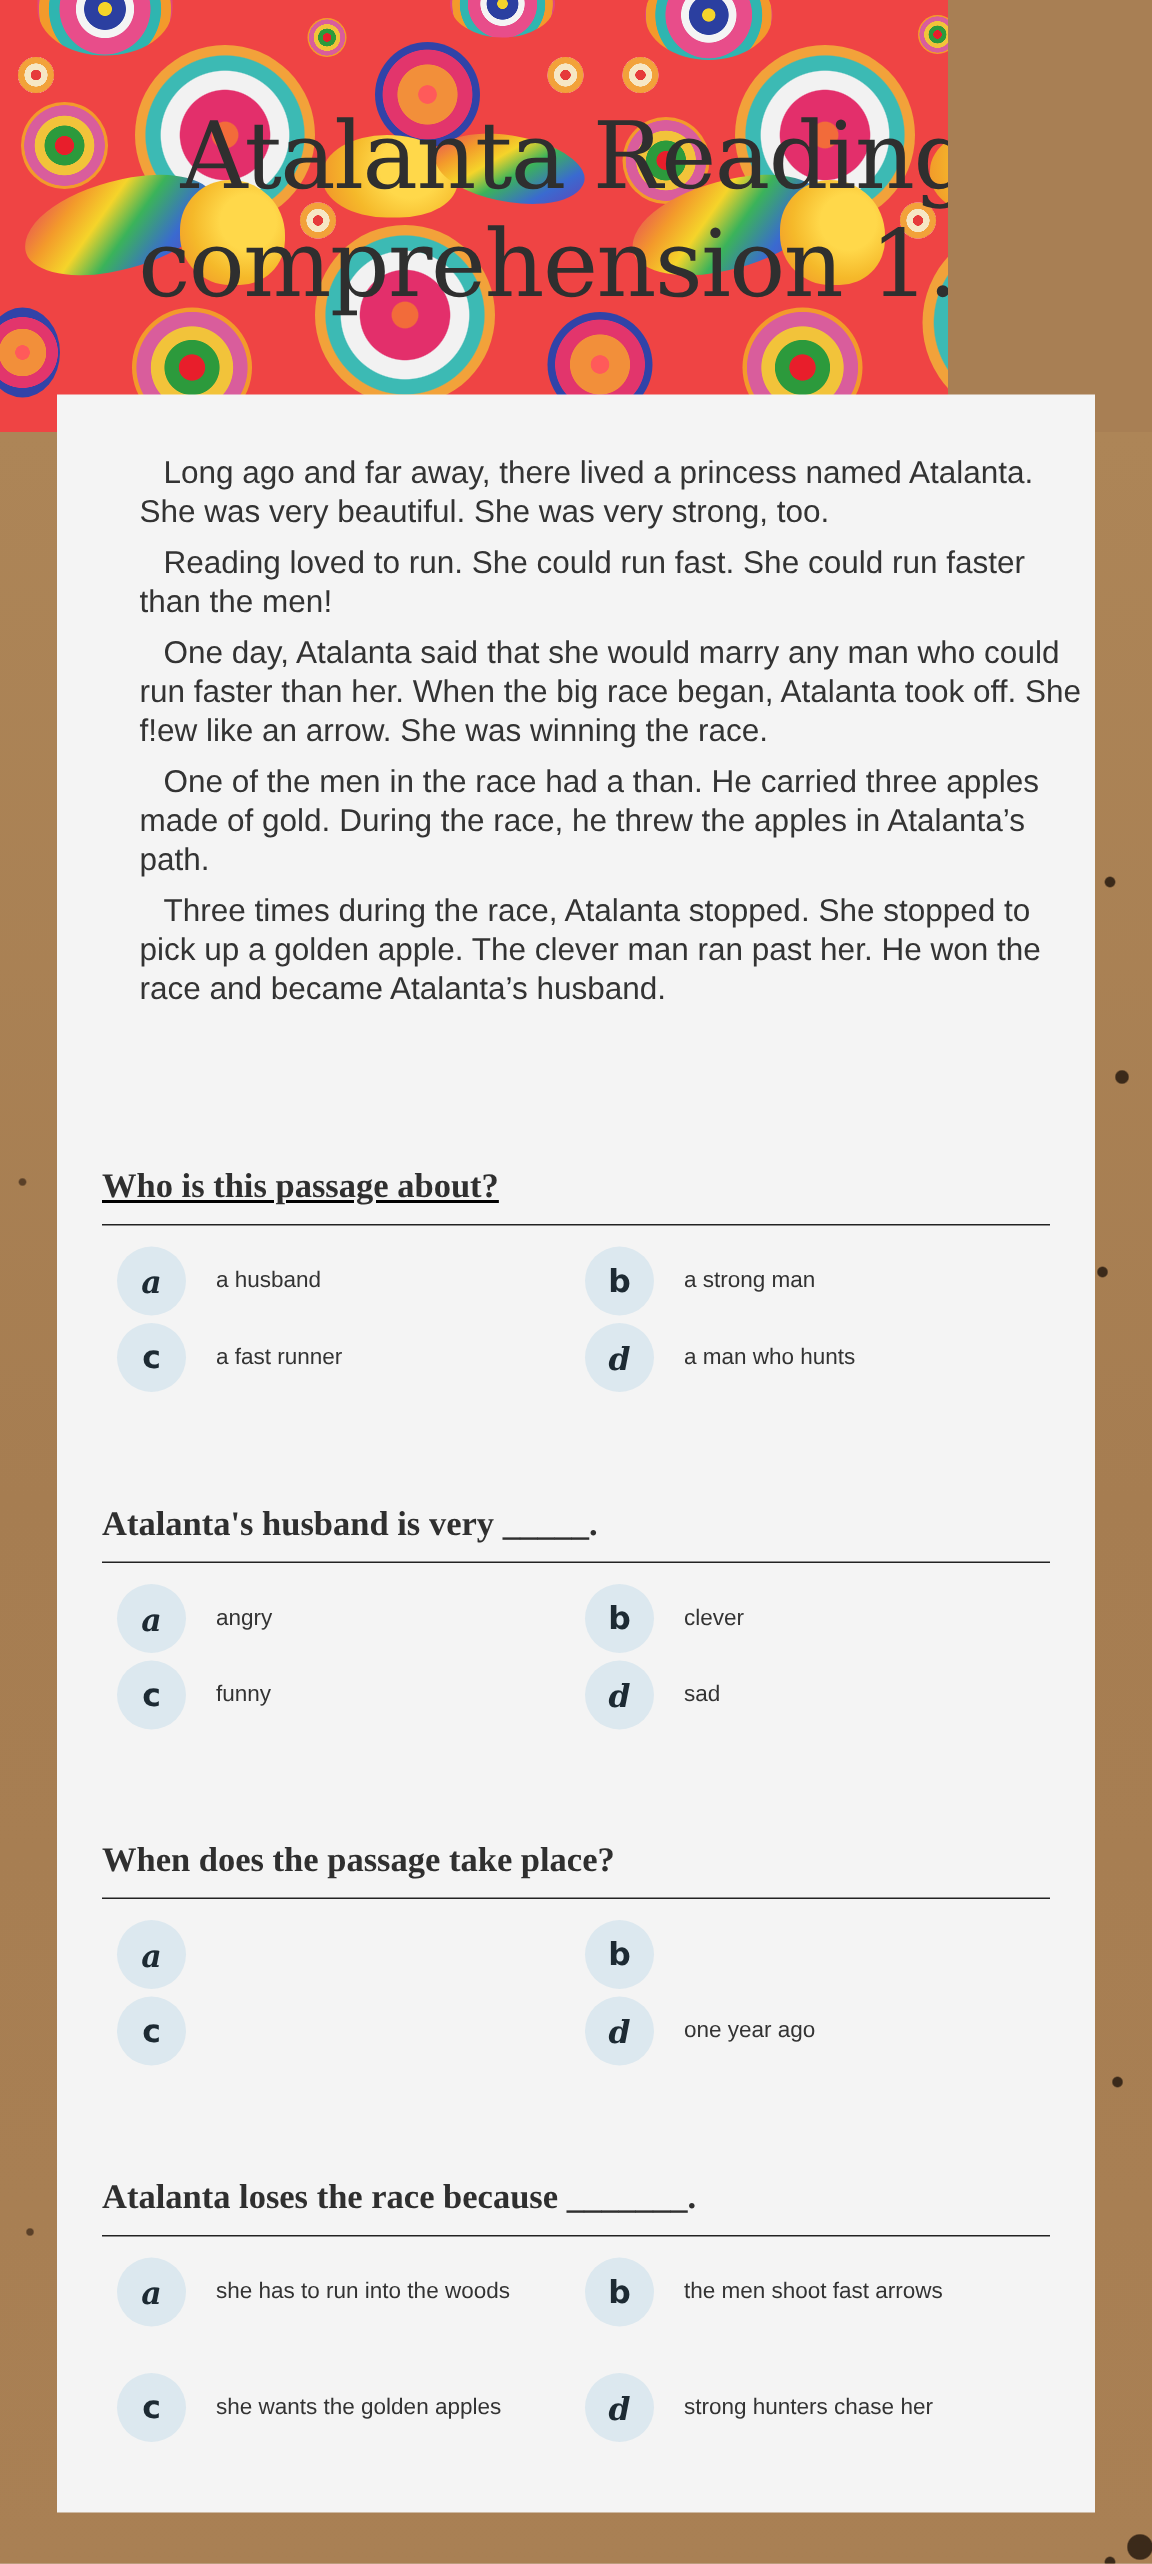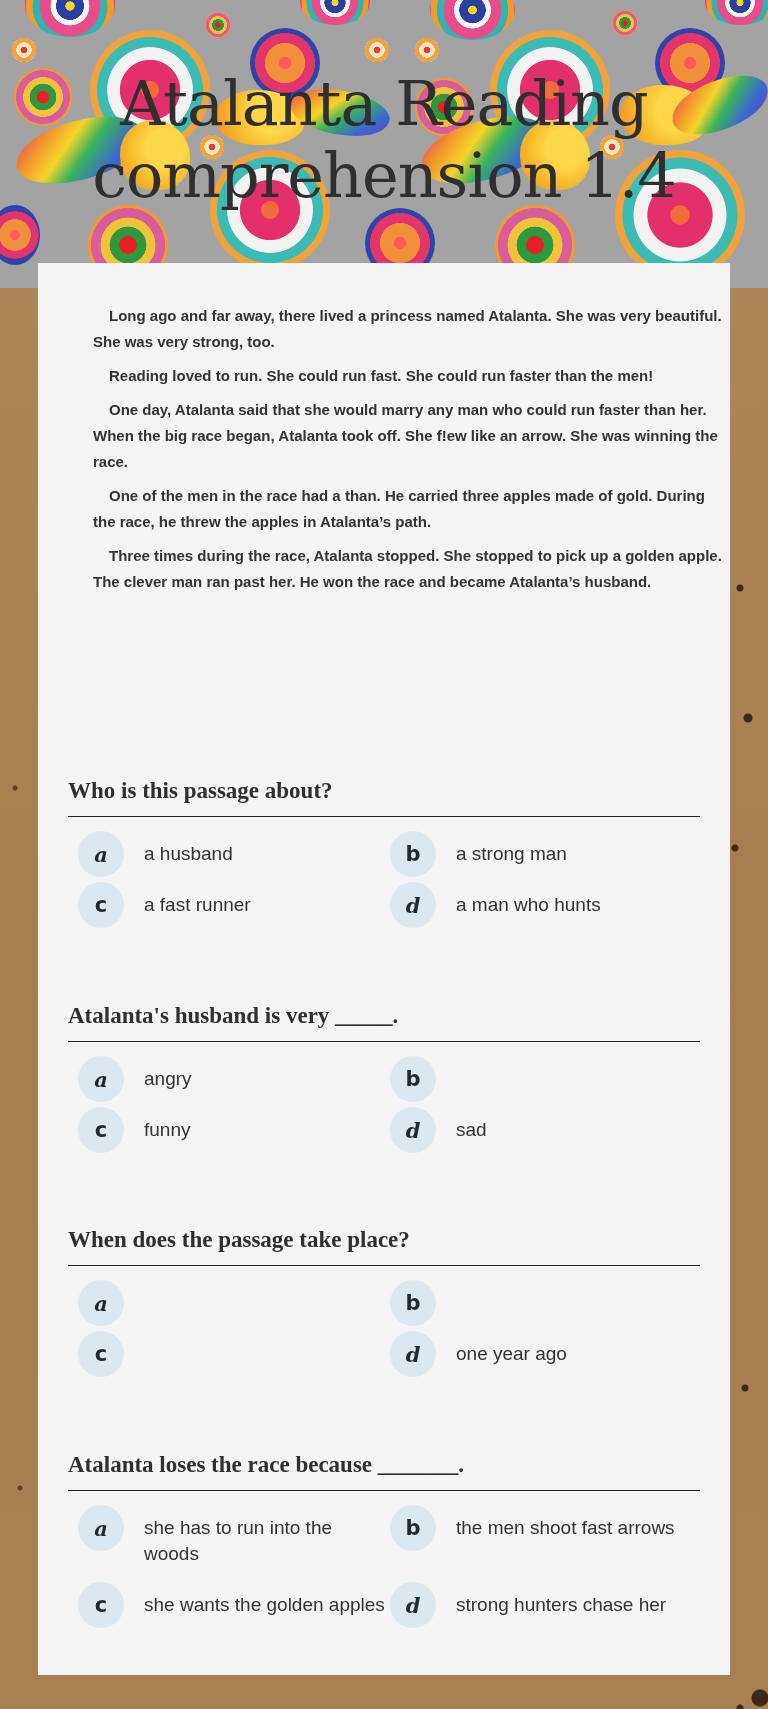--- a/index.html
+++ b/index.html
@@ -15,22 +15,22 @@
       radial-gradient(circle at 748px 430px, #3b2a1a 0 4px, transparent 5px),
       radial-gradient(circle at 735px 560px, #3b2a1a 0 3px, transparent 4px),
       radial-gradient(circle at 745px 1100px, #3b2a1a 0 3px, transparent 4px),
       radial-gradient(circle at 740px 1420px, #3b2a1a 0 3px, transparent 4px),
       radial-gradient(circle at 760px 1410px, #3b2a1a 0 8px, transparent 9px),
       radial-gradient(circle at 20px 1200px, #5a4028 0 2px, transparent 3px),
       radial-gradient(circle at 15px 500px, #5a4028 0 2px, transparent 3px),
       linear-gradient(180deg, #ad8557 0%, #a67d51 50%, #a98054 100%);
   }
   .header {
-    position: absolute; left: 0; top: 0; width: 768px; height: 288px;
-    background: #a3a3a3; overflow: hidden;
+    position: absolute; left: 0; top: 0; width: 632px; height: 288px;
+    background: #ef4444; overflow: hidden;
   }
   .mandala { position: absolute; border-radius: 50%; }
   .m1 { background: radial-gradient(circle, #f5d42a 0 8%, #2b3fa0 9% 25%, #f4f4f4 26% 35%, #e84d8a 36% 55%, #2fb5b0 56% 68%, #f39a2b 69% 80%, #e2477c 81% 92%, transparent 93%); }
   .m2 { background: radial-gradient(circle, #f26b3a 0 10%, #e32f6b 11% 35%, #f2f2f2 36% 50%, #3cbab4 51% 62%, #f2a23a 63% 78%, rgba(242,120,50,.6) 79% 95%, transparent 96%); }
   .m3 { background: radial-gradient(circle, #e81e2b 0 15%, #2c9a3c 16% 32%, #f2c33a 33% 48%, #d95d9c 49% 65%, #f39a2b 66% 85%, transparent 86%); }
   .m4 { background: radial-gradient(circle, #ff5a5a 0 12%, #f28f3a 13% 40%, #e2356c 41% 60%, #3143a8 61% 78%, #1f2f8a 79% 92%, transparent 93%); }
   .m5 { background: radial-gradient(circle, #e63b3b 0 20%, #f6e7c4 21% 45%, #f2a23a 46% 70%, #fbeed6 71% 92%, transparent 93%); }
   .bird {
     position: absolute; border-radius: 50% 55% 45% 50%;
   }
@@ -41,44 +41,43 @@
     font-family: "DejaVu Serif", "Liberation Serif", serif;
     font-size: 62px; line-height: 72px; color: #2f2f2f;
     letter-spacing: -1px; margin: 0; font-weight: normal;
   }
   .panel {
     position: absolute; left: 38px; top: 263px; width: 692px; height: 1412px;
     background: #f4f4f4;
   }
   .passage { position: absolute; left: 55px; top: 40px; width: 630px; }
   .passage p {
-    margin: 0 0 8px 0; font-size: 15px; line-height: 26px; color: #333;
+    margin: 0 0 8px 0; font-size: 21px; line-height: 26px; color: #333;
     text-indent: 16px;
-    font-weight: bold;
   }
   .question { position: absolute; left: 30px; width: 632px; }
   .q-title {
     font-family: "Liberation Serif", "DejaVu Serif", serif;
     font-size: 23px; line-height: 30px; color: #2f2f2f; margin: 0;
     padding-bottom: 10px; border-bottom: 1.5px solid #222;
   }
   .options { position: relative; margin-top: 14px; }
   .option {
     position: absolute; width: 312px; display: flex; align-items: flex-start;
     cursor: pointer;
   }
   .badge {
     width: 46px; height: 46px; border-radius: 50%; background: #dce8ef;
     flex: 0 0 46px; display: flex; align-items: center; justify-content: center;
     font-family: "DejaVu Sans", sans-serif; font-size: 21px; color: #1d2a33;
     font-weight: bold;
   }
   .badge.script { font-style: italic; font-family: "DejaVu Serif", serif; }
   .opt-text {
-    margin-left: 20px; margin-top: 10px; font-size: 19px; line-height: 26px;
+    margin-left: 20px; margin-top: 10px; font-size: 15px; line-height: 26px;
     color: #333; width: 240px;
   }
 </style>
 </head>
 <body>
 
 <div class="cardboard"></div>
 
 <div class="header">
 
@@ -123,21 +122,21 @@
 
 <div class="panel">
   <div class="passage">
     <p>Long ago and far away, there lived a princess named Atalanta. She was very beautiful. She was very strong, too.</p>
     <p>Reading loved to run. She could run fast. She could run faster than the men!</p>
     <p>One day, Atalanta said that she would marry any man who could run faster than her. When the big race began, Atalanta took off. She f!ew like an arrow. She was winning the race.</p>
     <p>One of the men in the race had a than. He carried three apples made of gold. During the race, he threw the apples in Atalanta’s path.</p>
     <p>Three times during the race, Atalanta stopped. She stopped to pick up a golden apple. The clever man ran past her. He won the race and became Atalanta’s husband.</p>
   </div>
 
-  <div class="question" style="top:513px;">
+  <div class="question" style="top:513px;text-decoration:underline;">
     <h2 class="q-title">Who is this passage about?</h2>
     <div class="options">
       <div class="option" style="left:10px;top:0;">
         <span class="badge script">a</span>
         <span class="opt-text">a husband</span>
       </div>
       <div class="option" style="left:322px;top:0;">
         <span class="badge">b</span>
         <span class="opt-text">a strong man</span>
       </div>
@@ -154,20 +153,21 @@
 
   <div class="question" style="top:738px;">
     <h2 class="q-title">Atalanta's husband is very _____.</h2>
     <div class="options">
       <div class="option" style="left:10px;top:0;">
         <span class="badge script">a</span>
         <span class="opt-text">angry</span>
       </div>
       <div class="option" style="left:322px;top:0;">
         <span class="badge">b</span>
+        <span class="opt-text">clever</span>
       </div>
       <div class="option" style="left:10px;top:51px;">
         <span class="badge">c</span>
         <span class="opt-text">funny</span>
       </div>
       <div class="option" style="left:322px;top:51px;">
         <span class="badge script">d</span>
         <span class="opt-text">sad</span>
       </div>
     </div>

